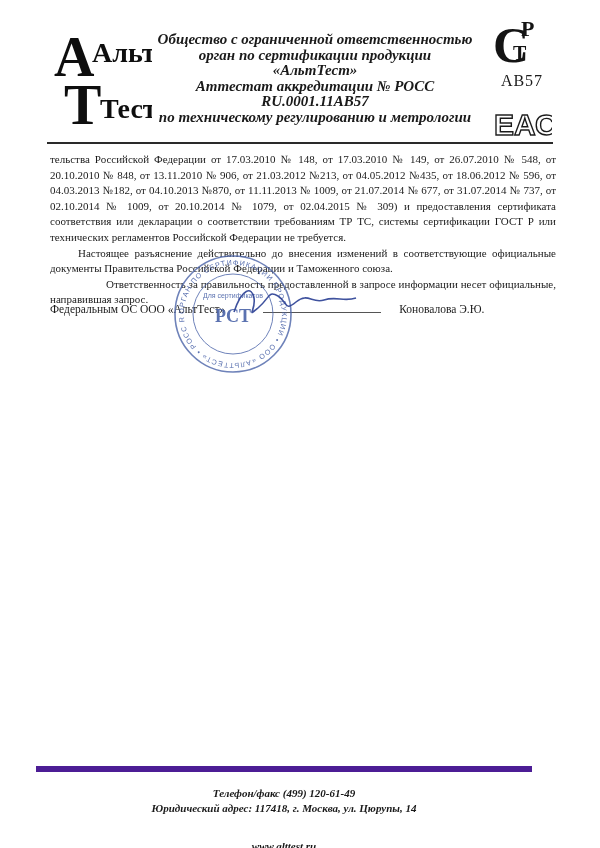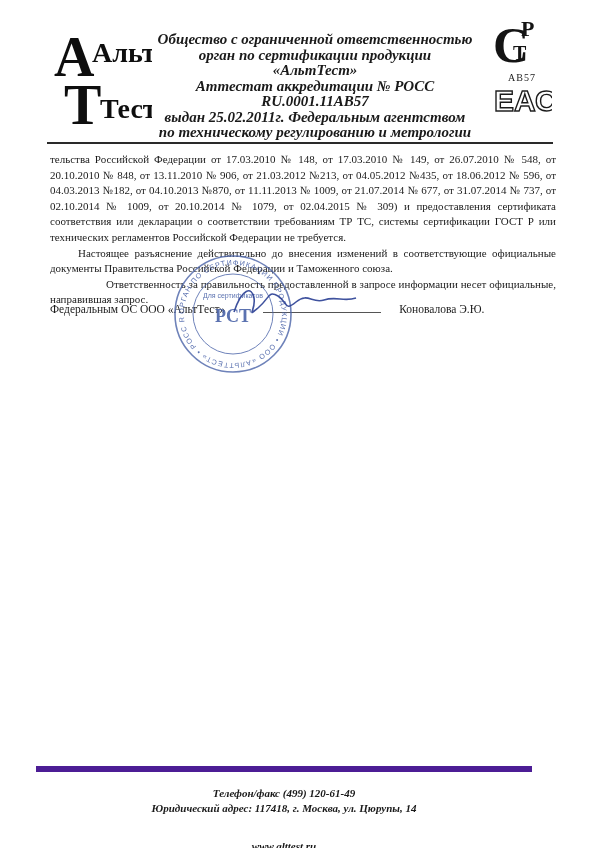--- a/index.html
+++ b/index.html
@@ -8,22 +8,22 @@
     margin:0 auto;overflow:hidden;
     font-family:"Liberation Serif","DejaVu Serif",serif;color:#1a1a1a;
   }
   
   .logo{position:absolute;left:52px;top:20px;width:100px;height:110px;}
   .org-block{
     position:absolute;left:150px;top:32px;width:330px;text-align:center;
     font-style:italic;font-weight:bold;font-size:15px;line-height:15.5px;
   }
   .marks{position:absolute;right:40px;top:16px;width:76px;display:flex;flex-direction:column;align-items:center;}
-  .rst-code{font-size:10px;letter-spacing:1px;margin-top:-2px;}
-  .eac-wrap{margin-top:1px;}
+  .rst-code{font-size:16px;letter-spacing:1px;margin-top:-2px;}
+  .eac-wrap{margin-top:18px;}
   .rule{position:absolute;left:47px;top:142px;width:506px;height:2px;background:#2a2a2a;}
   
   .bodytext{
     position:absolute;left:50px;top:152px;width:506px;
     font-size:11px;line-height:15.6px;text-align:justify;
   }
   .bodytext p{margin:0;}
   .p2{text-indent:28px;}
   .p3{text-indent:56px;}
   
@@ -58,21 +58,20 @@
         <text x="48" y="98" font-size="28">Тест</text>
       </g>
     </svg>
   </div>
 
   <div class="org-block">
     <div>Общество с ограниченной ответственностью</div>
     <div>орган по сертификации продукции</div>
     <div>«АльтТест»</div>
     <div>Аттестат аккредитации  № РОСС RU.0001.11АВ57</div>
-    <div>выдан 25.02.2011г. Федеральным агентством</div>
     <div>по техническому регулированию и метрологии</div>
   </div>
 
   <div class="marks">
     <svg width="62" height="58" viewBox="0 0 62 58">
       <g font-family="'Liberation Serif','DejaVu Serif',serif" font-weight="bold" fill="#141414">
         <text x="2" y="46" font-size="50">С</text>
         <text x="30" y="20" font-size="22">Р</text>
         <text x="22" y="44" font-size="20">Т</text>
       </g>

